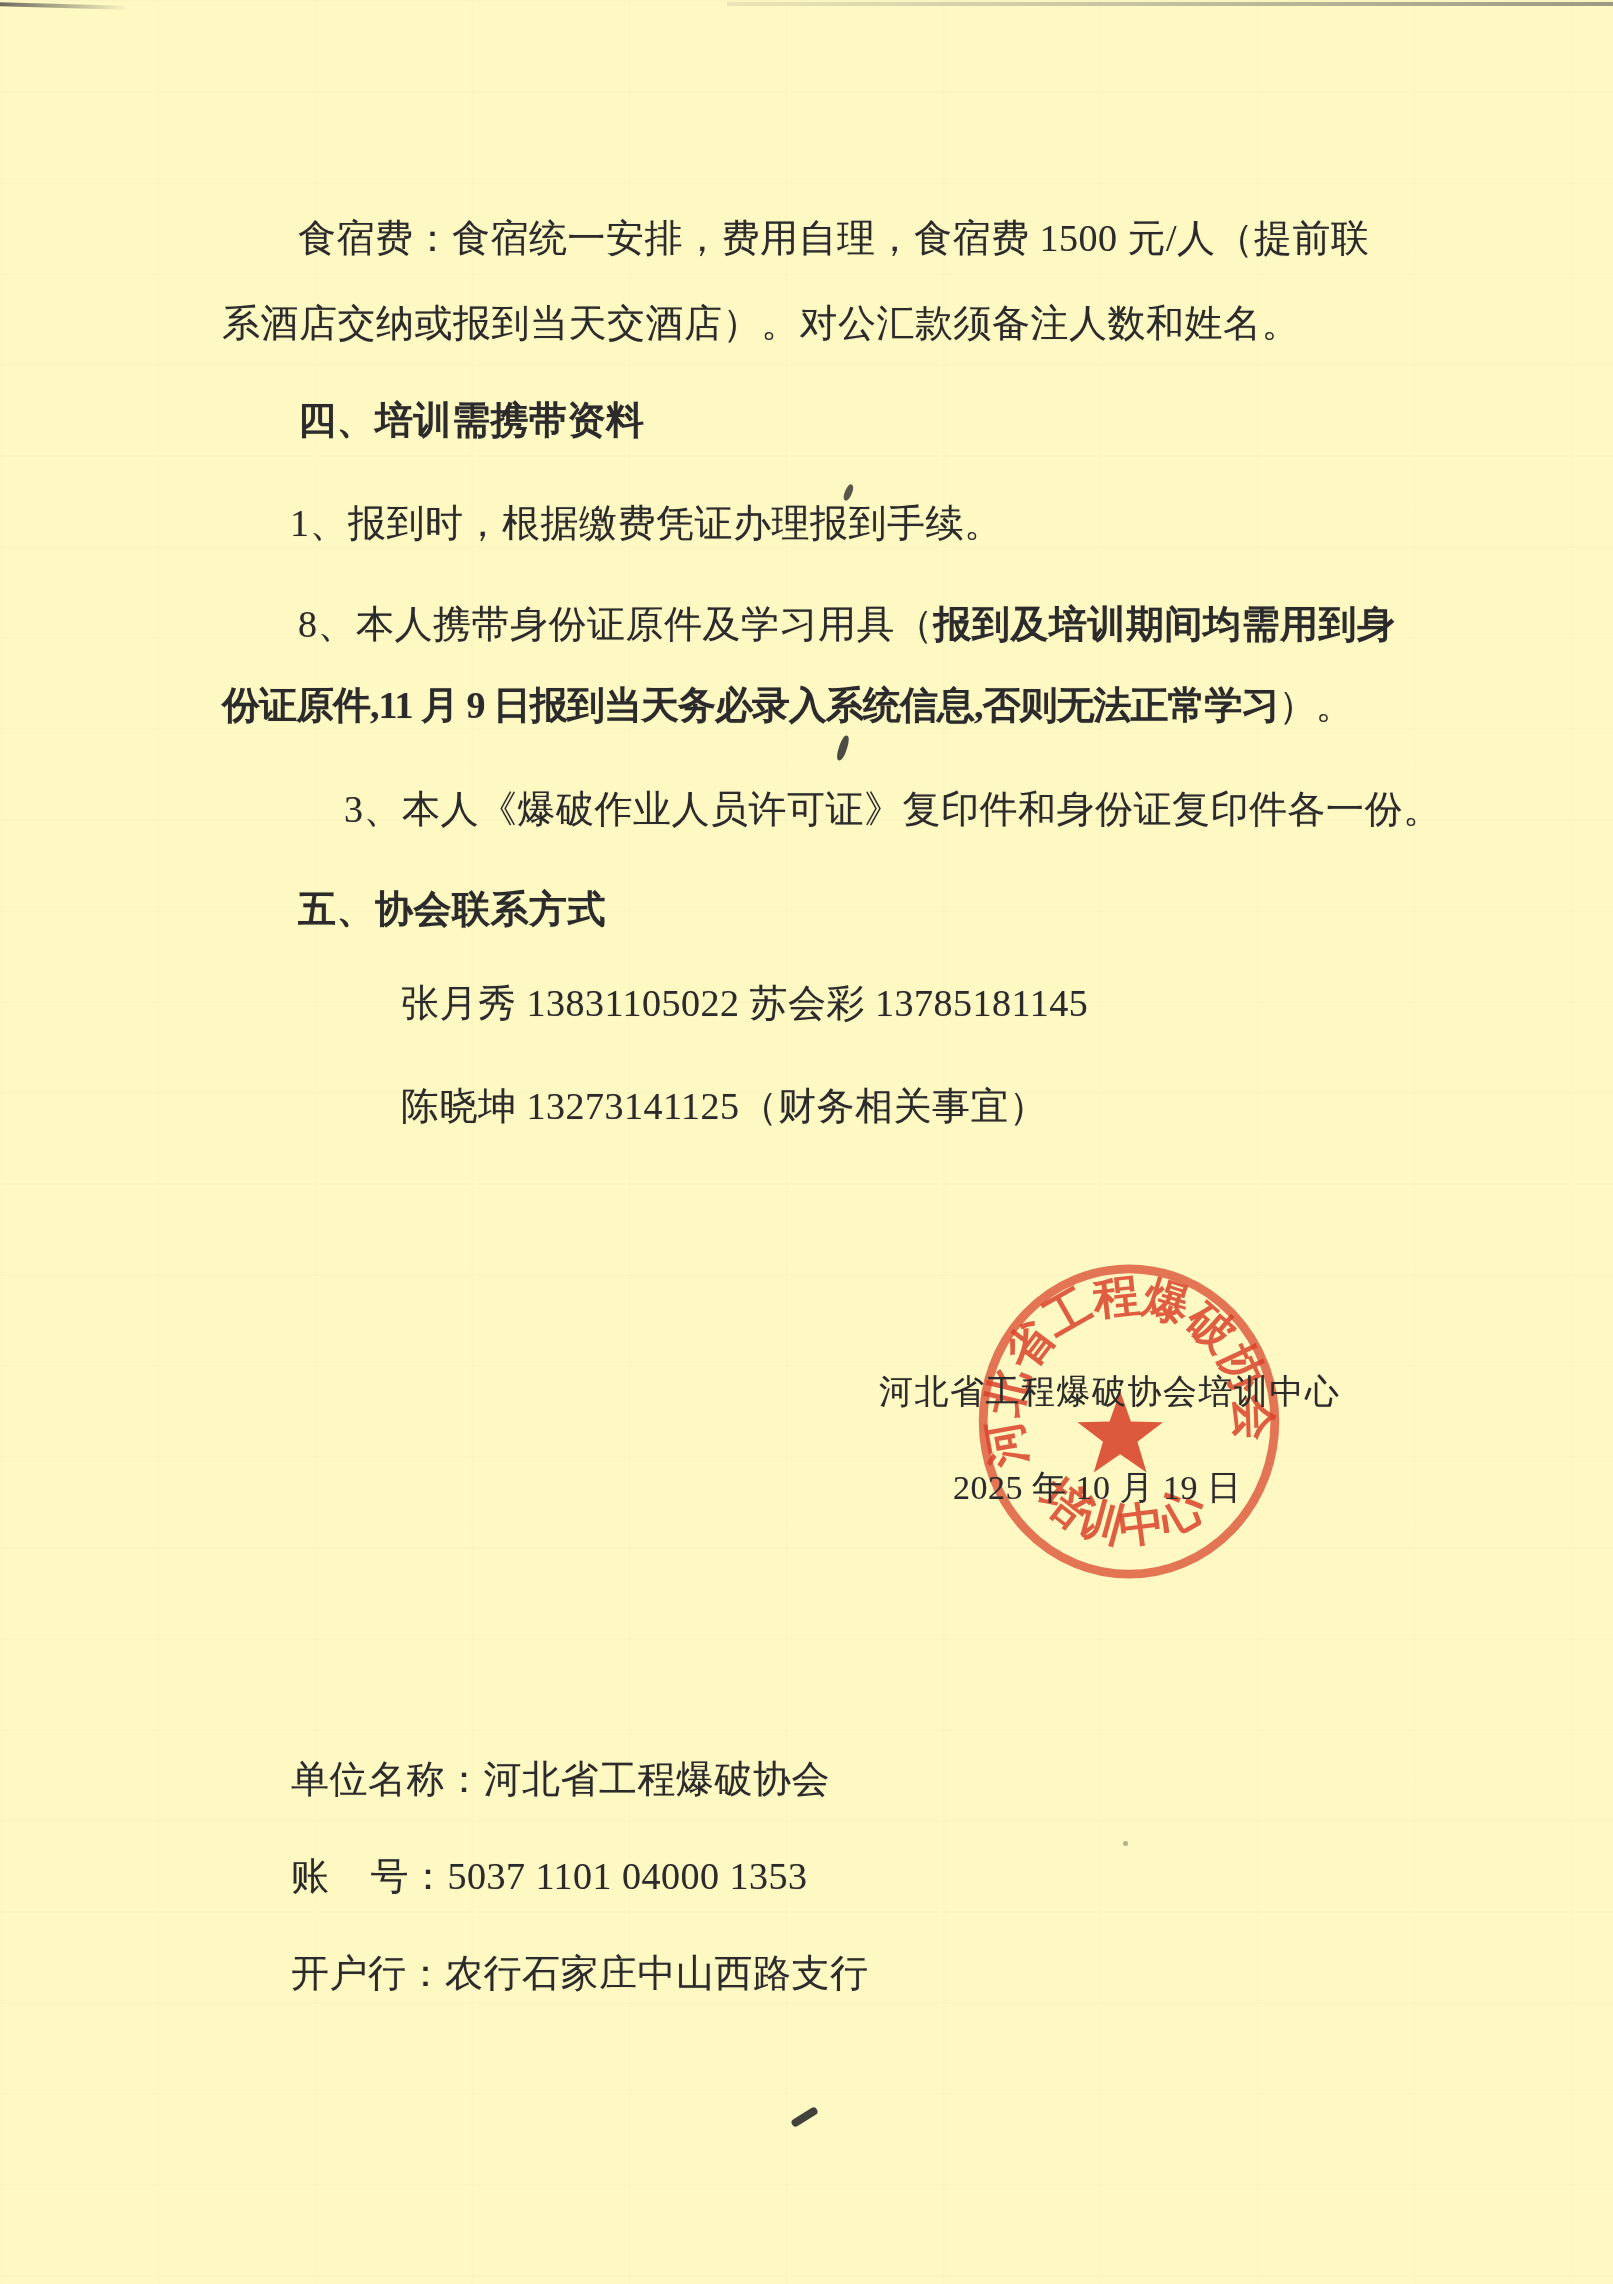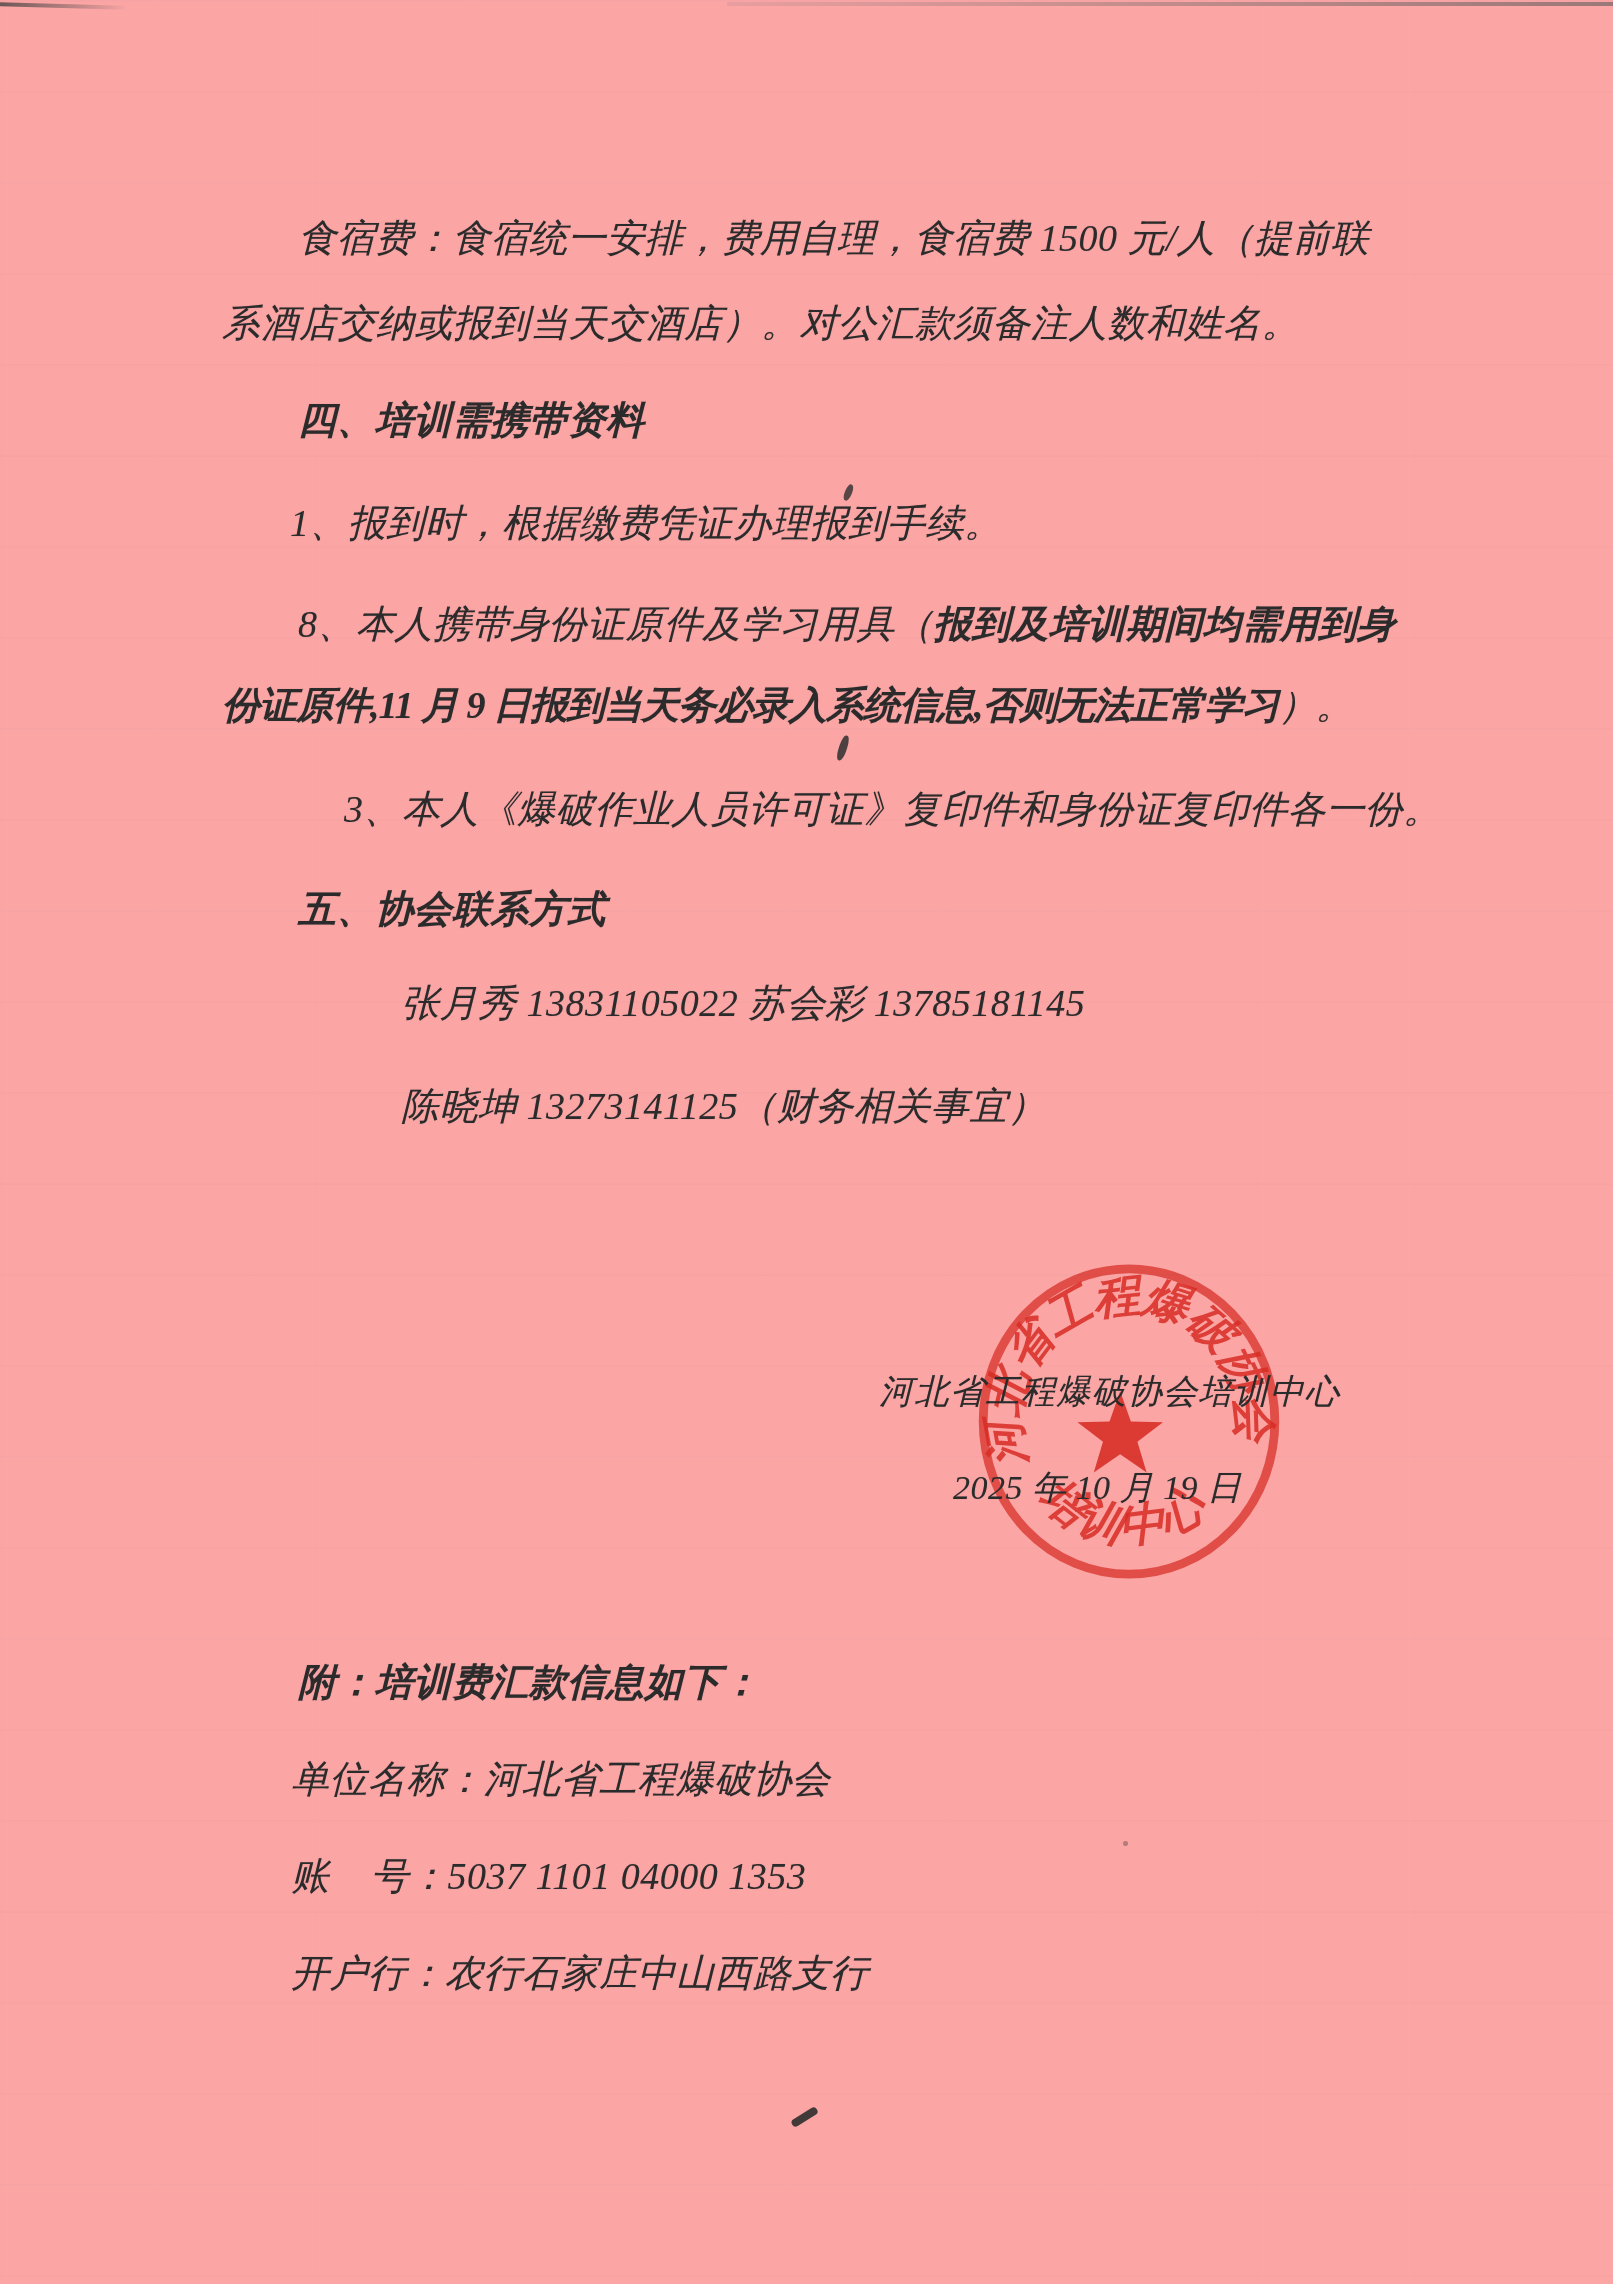--- a/index.html
+++ b/index.html
@@ -1,25 +1,24 @@
 <!DOCTYPE html>
 <html><head>
 <meta charset="utf-8">
 <style>
   * { margin: 0; padding: 0; box-sizing: border-box; }
   html, body { background: #ffffff; }
   .page {
     position: relative;
     width: 1613px;
     height: 2285px;
-    background: #fca5a5;
+    background: #fef9c3;
     overflow: hidden;
     font-family: "Liberation Serif", "DejaVu Serif", serif;
     color: #2b2b2b;
-    font-style: italic;
   }
   
   .noise {
     position: absolute; inset: 0;
     background:
       repeating-linear-gradient(180deg,
         rgba(110,110,110,0.022) 0px, rgba(110,110,110,0.022) 2px,
         transparent 2px, transparent 91px),
       repeating-linear-gradient(90deg,
         rgba(130,130,130,0.012) 0px, rgba(130,130,130,0.012) 2.9px,
@@ -111,21 +110,20 @@
     <text font-size="47" font-weight="bold" fill="#da4437" fill-opacity="0.85" letter-spacing="1" font-family="Liberation Serif, DejaVu Serif, serif">
       <textPath href="#stampBottomArc" startOffset="4">培训中心</textPath>
     </text>
     <polygon fill="#da4437" fill-opacity="0.88" points="149,134 138.1,165 105.3,165.8 131.4,185.7 122,217.2 149,198.5 176,217.2 166.6,185.7 192.7,165.8 159.9,165"></polygon>
   </svg>
 
   <div class="line sig overlay-text" style="left:879px; top:1374px;">河北省工程爆破协会培训中心</div>
 
   <div class="line sig overlay-text" style="left:953px; top:1470px; letter-spacing:0.5px;">2025 年 10 月 19 日</div>
 
-  <div class="line b" style="left:298px; top:1662px;">附：培训费汇款信息如下：</div>
 
   <div class="line" style="left:291px; top:1759px;">单位名称：河北省工程爆破协会</div>
 
   <div class="line" style="left:291px; top:1856px;">
     <span>账</span><span class="acct-label-b">号：</span><span>5037 1101 04000 1353</span>
   </div>
 
   <div class="line" style="left:291px; top:1953px;">开户行：农行石家庄中山西路支行</div>
 
   <div class="speck speck-1"></div>

